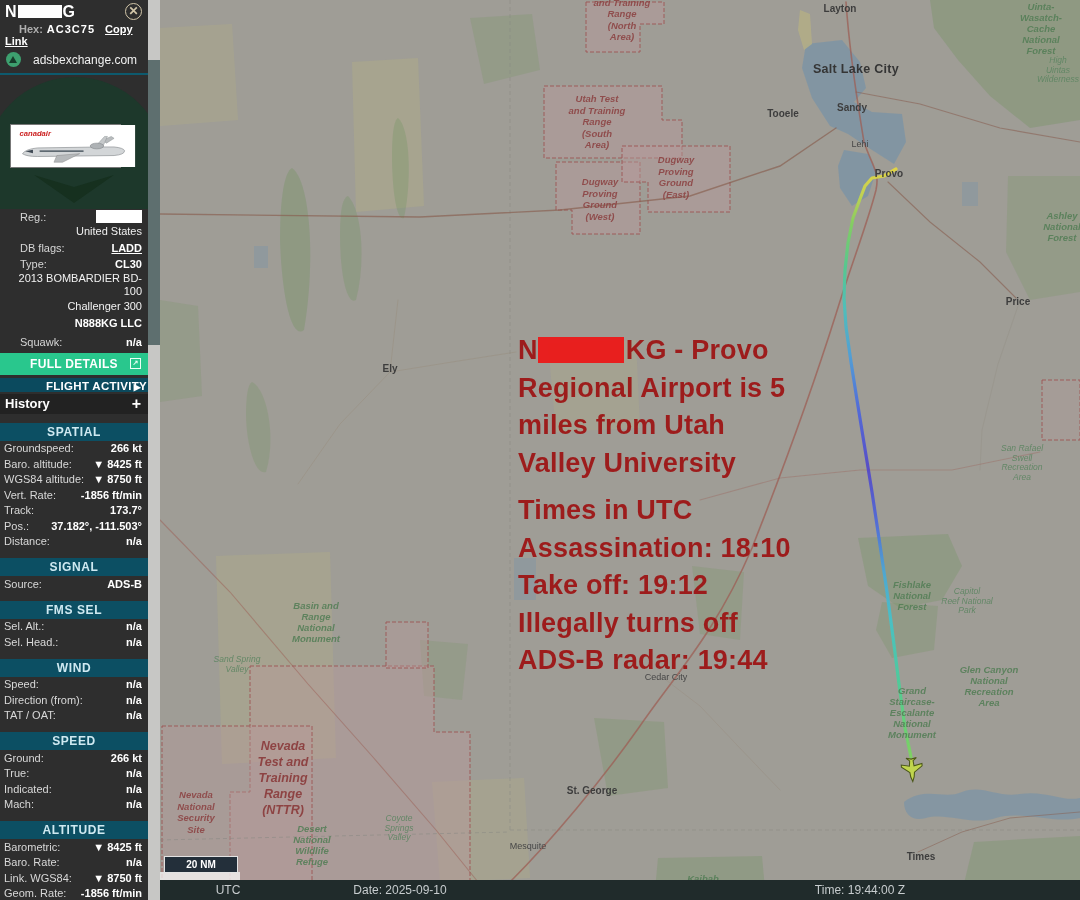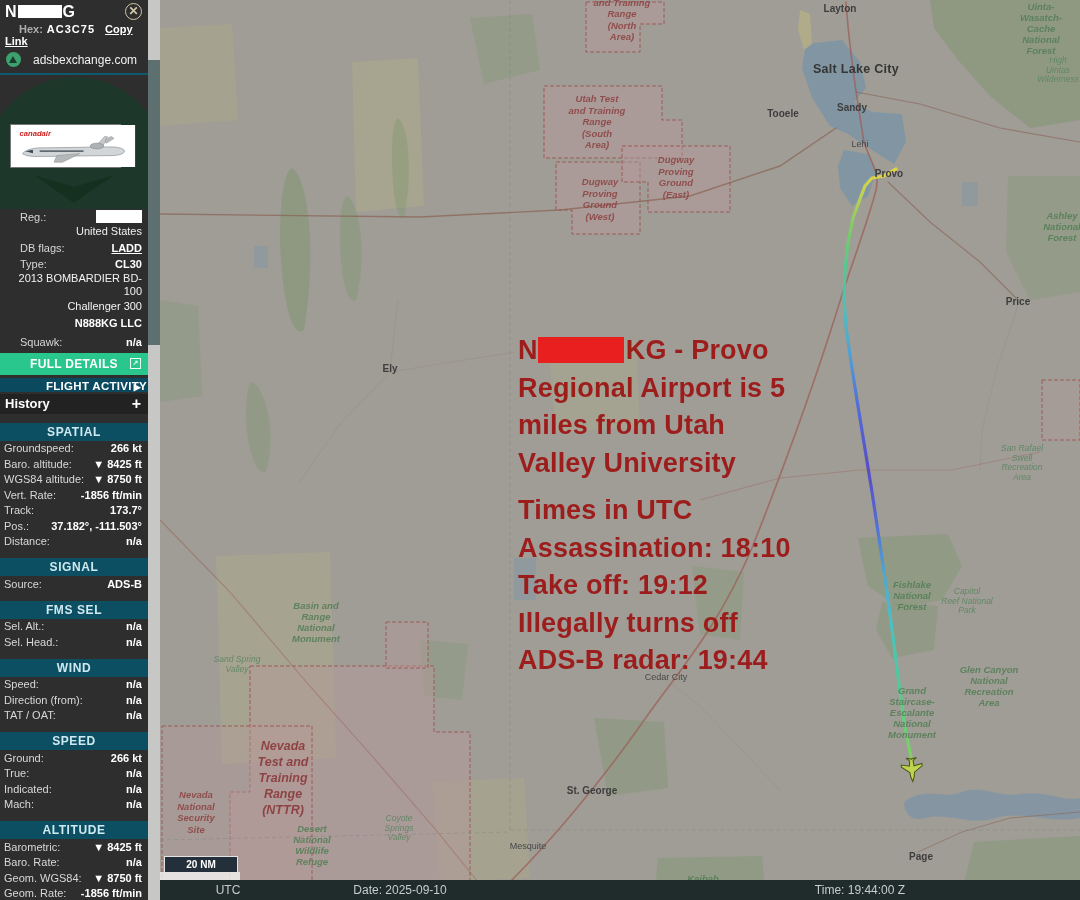--- a/index.html
+++ b/index.html
@@ -184,21 +184,21 @@
         <div class="mlabel city-major" style="left: 856px; top: 69px;">Salt Lake City</div>
         <div class="mlabel city" style="left: 852px; top: 107px;">Sandy</div>
         <div class="mlabel city" style="left: 783px; top: 113px;">Tooele</div>
         <div class="mlabel city-small" style="left: 860px; top: 144px;">Lehi</div>
         <div class="mlabel city" style="left: 889px; top: 173px;">Provo</div>
         <div class="mlabel city" style="left: 1018px; top: 301px;">Price</div>
         <div class="mlabel city" style="left: 390px; top: 368px;">Ely</div>
         <div class="mlabel city-small" style="left: 666px; top: 677px;">Cedar City</div>
         <div class="mlabel city" style="left: 592px; top: 790px;">St. George</div>
         <div class="mlabel city-small" style="left: 528px; top: 846px;">Mesquite</div>
-        <div class="mlabel city" style="left: 921px; top: 856px;">Page</div>
+        <div class="mlabel city" style="left: 921px; top: 856px;">Times</div>
         <div class="mlabel forest" style="left: 1041px; top: 28px;">Uinta-Wasatch-
 Cache National
 Forest</div>
         <div class="mlabel forest-small" style="left: 1058px; top: 70px;">High Uintas
 Wilderness</div>
         <div class="mlabel forest" style="left: 1062px; top: 226px;">Ashley
 National
 Forest</div>
         <div class="mlabel forest-small" style="left: 1022px; top: 463px;">San Rafael
 Swell Recreation
@@ -445,21 +445,21 @@
           <div class="sec-h">ALTITUDE</div>
           <div class="prow">
             <span class="pl">Barometric:</span>
             <span class="pv">▼ 8425 ft</span>
           </div>
           <div class="prow">
             <span class="pl">Baro. Rate:</span>
             <span class="pv">n/a</span>
           </div>
           <div class="prow">
-            <span class="pl">Geom. WGS84:</span>
+            <span class="pl">Link. WGS84:</span>
             <span class="pv">▼ 8750 ft</span>
           </div>
           <div class="prow">
             <span class="pl">Geom. Rate:</span>
             <span class="pv">-1856 ft/min</span>
           </div>
         </div>
       </div>
   </div>
 

